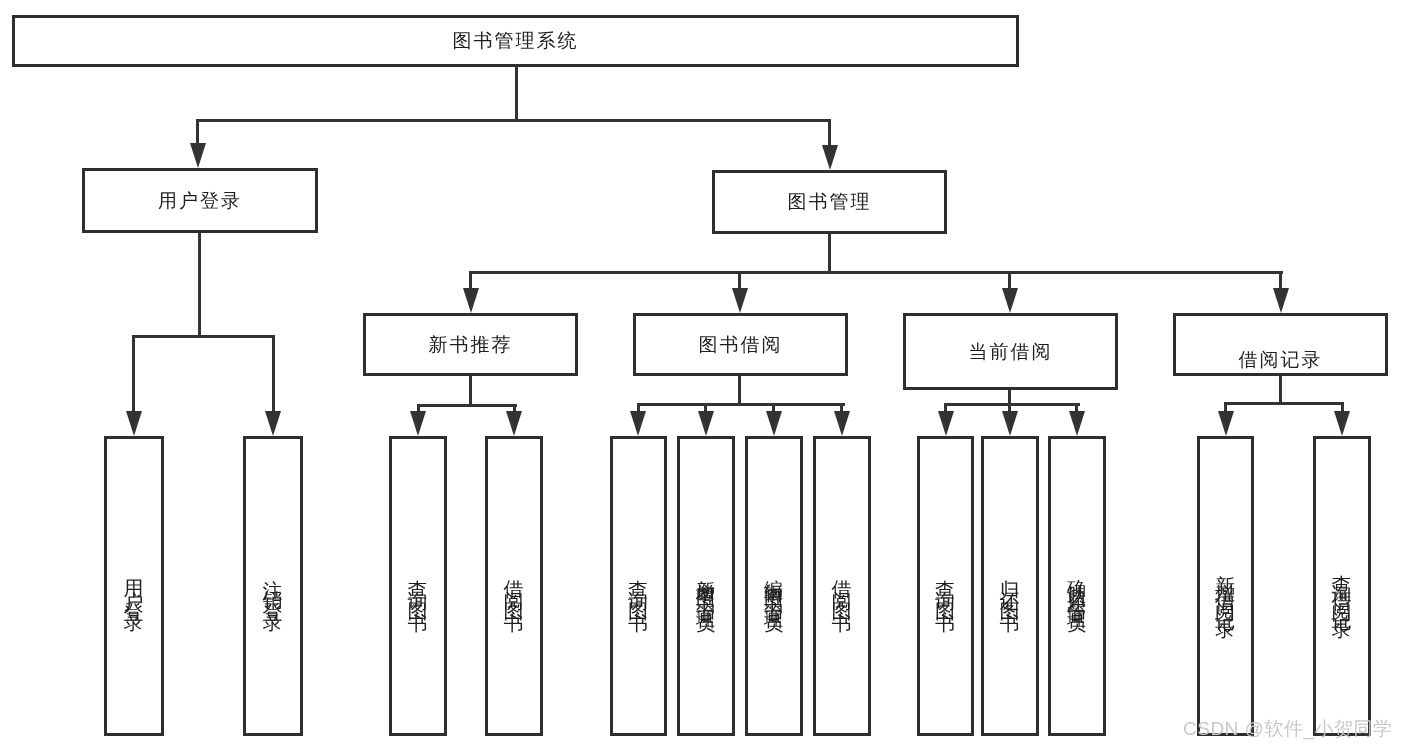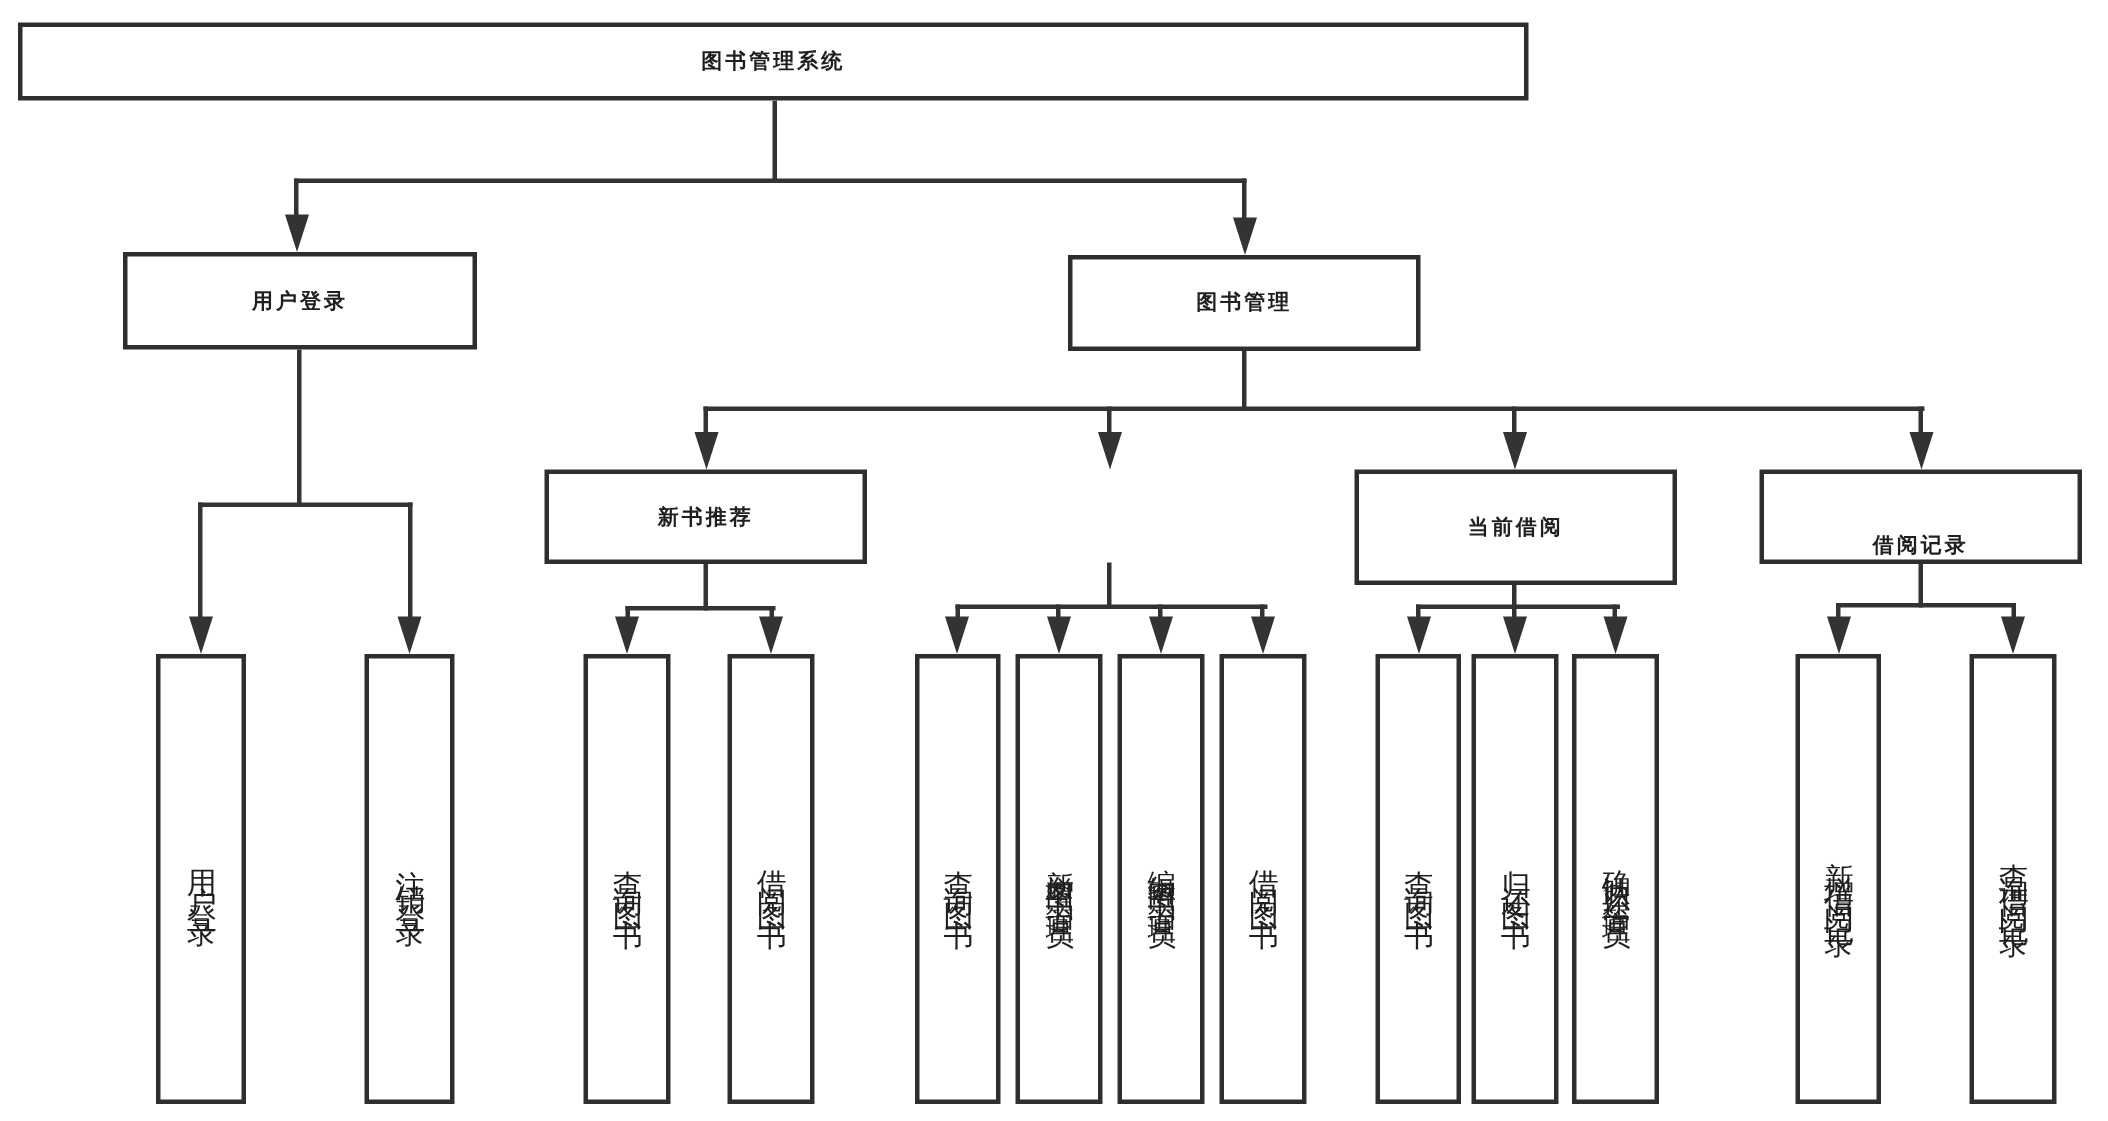--- a/index.html
+++ b/index.html
@@ -5,21 +5,21 @@
   html,body{margin:0;padding:0;background:#ffffff;}
   .canvas{
     position:relative;width:1405px;height:747px;background:#ffffff;
     font-family:"Liberation Sans",sans-serif;overflow:hidden;
   }
   .box{
     position:absolute;background:#ffffff;border:3px solid #2e2e2e;
     box-sizing:border-box;display:flex;align-items:center;justify-content:center;
     color:#1f1f1f;z-index:2;
   }
-  .hbox{font-size:14px;letter-spacing:2px;font-weight:bold;}
+  .hbox{font-size:19px;letter-spacing:2px;}
   .root{left:12px;top:15px;width:1007px;height:52px;}
   .l2a{left:82px;top:168px;width:236px;height:65px;}
   .l2b{left:712px;top:170px;width:235px;height:64px;}
   .l3a{left:363px;top:313px;width:215px;height:63px;}
   .l3b{left:633px;top:313px;width:215px;height:63px;}
   .l3c{left:903px;top:313px;width:215px;height:77px;}
   .l3d{left:1173px;top:313px;width:215px;height:63px;align-items:flex-end;}
   .leaf{top:436px;height:300px;}
   .vtext{writing-mode:vertical-rl;font-size:20px;letter-spacing:11px;line-height:1;}
   .leaf.long .vtext{font-size:19px;letter-spacing:5px;}
@@ -52,20 +52,23 @@
     <span>图书管理系统</span>
   </div>
   <div class="box hbox l2a">
     <span>用户登录</span>
   </div>
   <div class="box hbox l3a">
     <span>新书推荐</span>
   </div>
   <div class="box hbox l2b">
     <span>图书管理</span>
+  </div>
+  <div class="box hbox l3b">
+    <span>图书借阅</span>
   </div>
   <div class="box hbox l3c">
     <span>当前借阅</span>
   </div>
   <div class="box hbox l3d">
     <span>借阅记录</span>
   </div>
 
   <div class="box leaf lf0">
       <span class="vtext">用户登录</span>
@@ -159,14 +162,15 @@
   <div class="v" style="left:1075px;top:403px;height:10px;"></div>
   <div class="arw" style="left:1069px;top:411px;"></div>
 
   <div class="v" style="left:1279px;top:375px;height:30px;"></div>
   <div class="h" style="left:1224px;top:402px;width:120px;"></div>
   <div class="v" style="left:1224px;top:402px;height:11px;"></div>
   <div class="arw" style="left:1218px;top:411px;"></div>
   <div class="v" style="left:1341px;top:402px;height:11px;"></div>
   <div class="arw" style="left:1334px;top:411px;"></div>
 
+  <div class="watermark">CSDN @软件_小贺同学</div>
 
 </div>
 
 </body></html>

